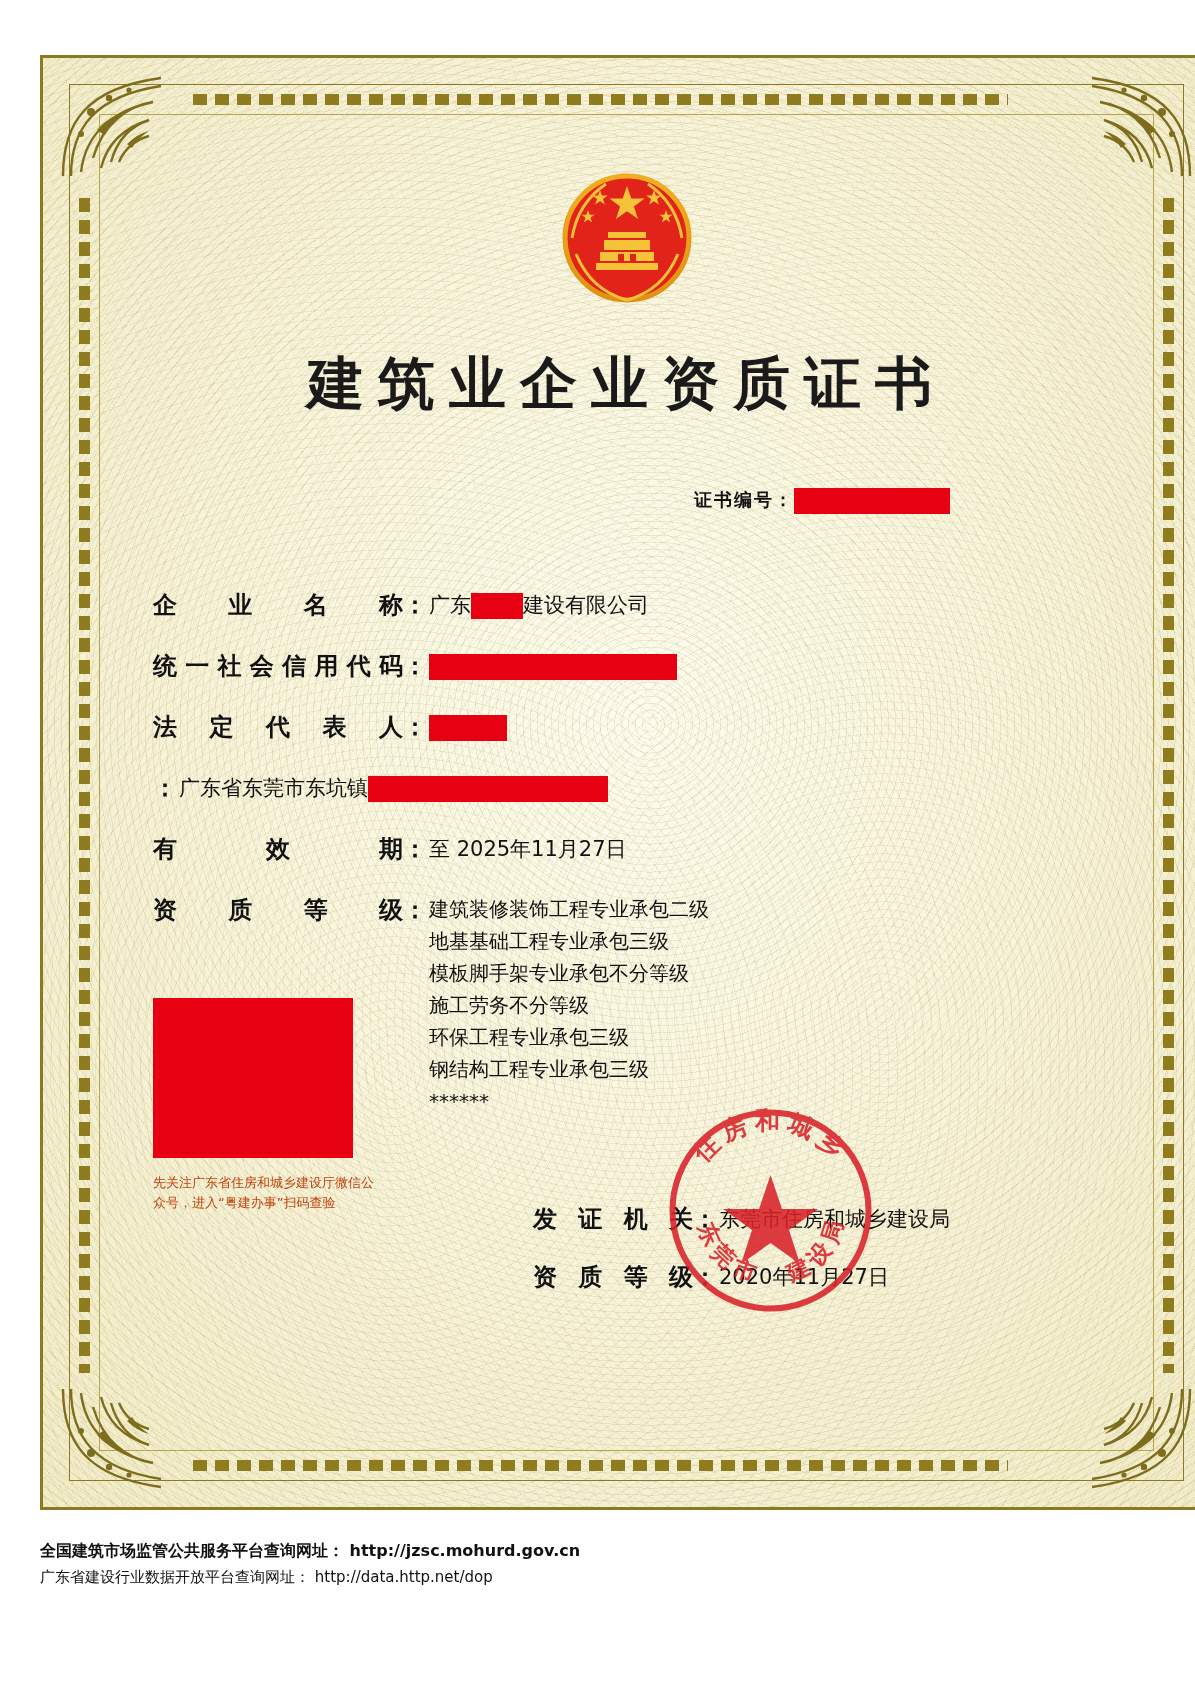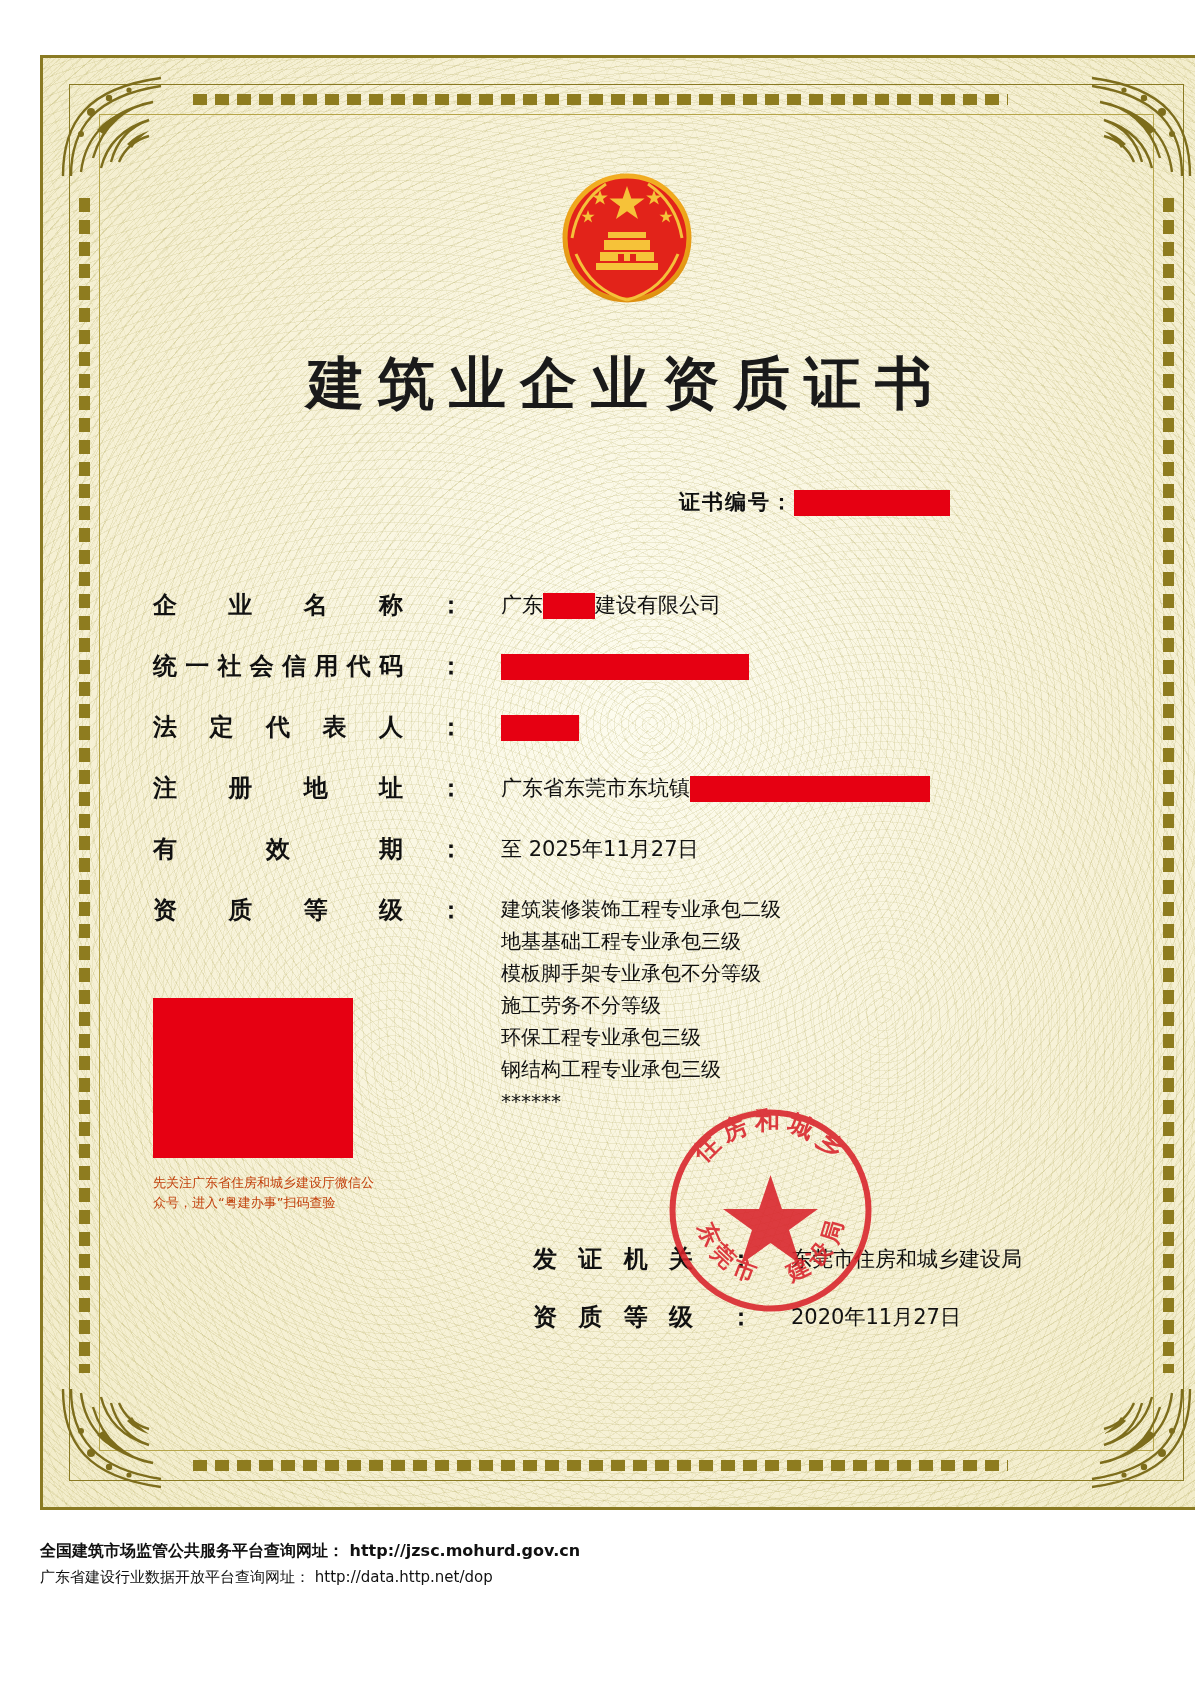--- a/index.html
+++ b/index.html
@@ -75,40 +75,39 @@
     font-size:57px;
     letter-spacing:14px;
     font-weight:bold;
     color:#1a1a1a;
     font-family:"DejaVu Sans","Liberation Sans",sans-serif;
   }
 
   
   .cert-no{
     position:absolute;top:430px;right:260px;
-    font-size:21px;font-weight:bold;color:#111;
+    font-size:18px;font-weight:bold;color:#111;
     letter-spacing:2px;
   }
   .redact{
     display:inline-block;
     background:#e60012;
     vertical-align:middle;
     height:26px;
   }
 
   
   .fields{
     position:absolute;
     left:110px;top:530px;width:880px;
   }
   .row{
     display:flex;
     align-items:flex-start;
     margin-bottom:27px;
-    gap:36px;
   }
   .label{
     width:250px;
     flex:0 0 250px;
     font-size:24px;
     font-weight:bold;
     color:#111;
     text-align:justify;
     text-align-last:justify;
     line-height:34px;
@@ -141,21 +140,21 @@
     width:230px;
     font-size:13px;
     line-height:20px;
     color:#c2410c;
     font-family:"DejaVu Sans","Liberation Sans",sans-serif;
   }
 
   
   .issuer{
     position:absolute;
-    left:490px;top:1184px;width:520px;
+    left:490px;top:1144px;width:520px;
   }
   .issuer .row{margin-bottom:24px;}
   .issuer .label{width:160px;flex:0 0 160px;}
 
   
   .seal{
     position:absolute;
     left:620px;top:1045px;
     width:215px;height:215px;
     opacity:.88;
@@ -327,21 +326,20 @@
       <span class="value"><span class="redact" style="width:248px;"></span></span>
     </div>
 
     <div class="row">
       <span class="label">法定代表人</span>
       <span class="colon">：</span>
       <span class="value"><span class="redact" style="width:78px;"></span></span>
     </div>
 
     <div class="row">
-      <span class="label">注册地址</span>
       <span class="colon">：</span>
       <span class="value"><span>广东省东莞市东坑镇</span><span class="redact" style="width:240px;"></span></span>
     </div>
 
     <div class="row">
       <span class="label">有效期</span>
       <span class="colon">：</span>
       <span class="value">至 2025年11月27日</span>
     </div>
 

